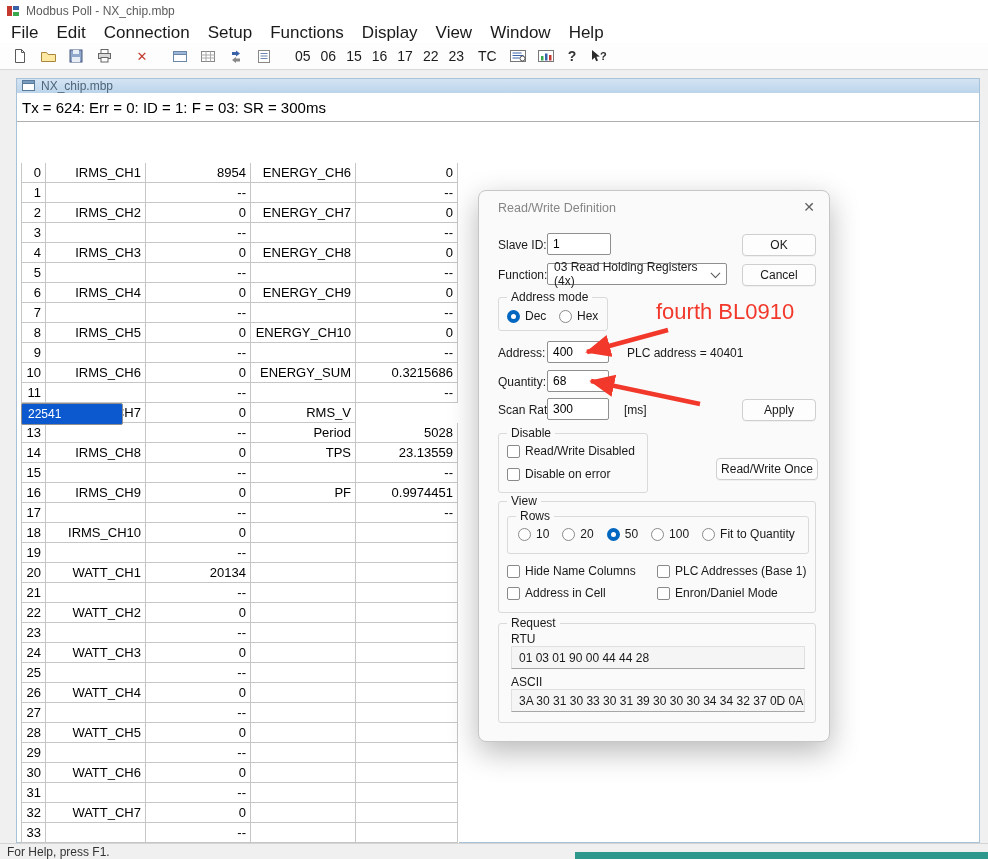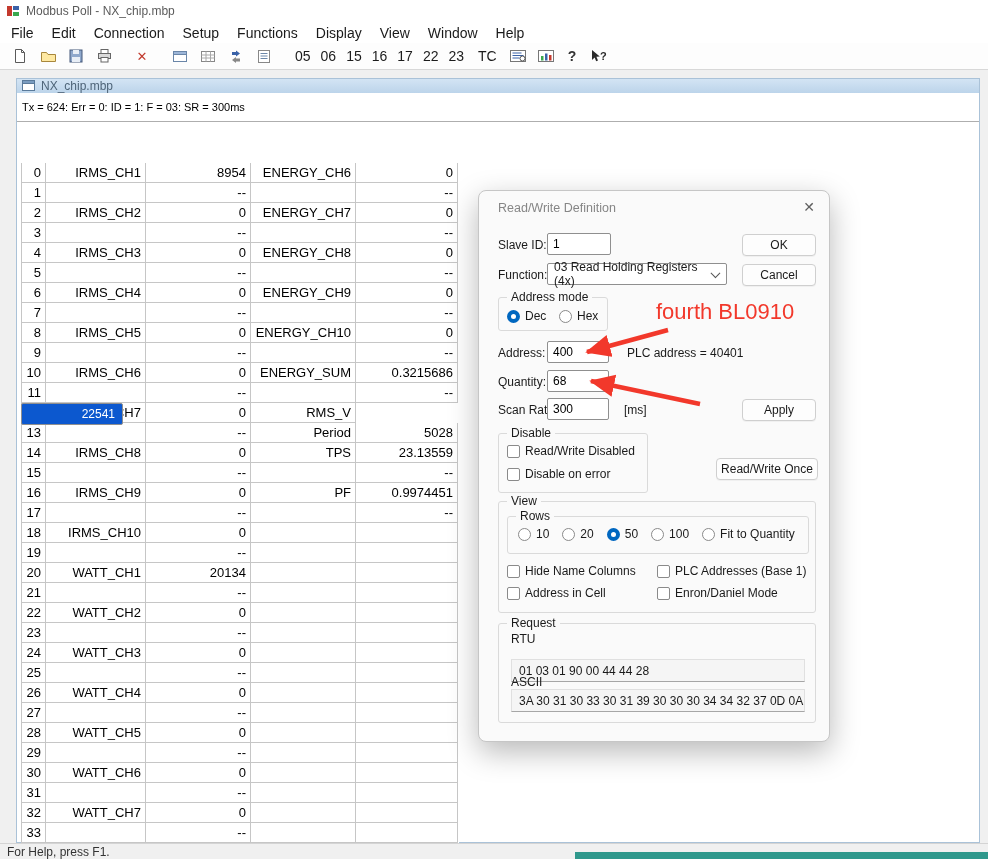--- a/index.html
+++ b/index.html
@@ -1,34 +1,34 @@
 <!DOCTYPE html>
 <html><head>
 <meta charset="utf-8">
 <style>
 *{margin:0;padding:0;box-sizing:border-box;font-family:"Liberation Sans","DejaVu Sans",sans-serif;}
 html,body{width:988px;height:859px;background:#fff;}
 .app{position:relative;width:988px;height:859px;overflow:hidden;background:#fef9c3;}
 
 
 .titlebar{position:absolute;left:0;top:0;width:988px;height:22px;background:#ffffff;display:flex;align-items:center;gap:6px;padding-left:6px;font-size:12px;color:#5b5b5b;}
-.menubar{position:absolute;left:0;top:22px;width:988px;height:21px;background:#fff;display:flex;align-items:center;font-size:14px;color:#1a1a1a;padding-left:2px;}
+.menubar{position:absolute;left:0;top:22px;width:988px;height:21px;background:#fff;display:flex;align-items:center;font-size:17px;color:#1a1a1a;padding-left:2px;}
 .mi{padding:3px 9px;cursor:default;}
 .toolbar{position:absolute;left:0;top:43px;width:988px;height:27px;background:#fdfdfd;border-bottom:1px solid #d8d8d8;display:flex;align-items:center;padding-left:8px;gap:4px;}
 .tbtn{height:22px;min-width:24px;display:flex;align-items:center;justify-content:center;}
 .tsep{width:6px;}
 .tx{font-size:13px;color:#c23b2e;font-weight:bold;}
 .tnum{font-size:14px;color:#1c1c1c;padding:0 5px;height:22px;display:flex;align-items:center;}
 .thelp{font-size:14px;font-weight:bold;color:#333;padding:0 6px;}
 
 
 .mdi{position:absolute;left:0;top:70px;width:988px;height:773px;background:#f0f0f0;}
 .docwin{position:absolute;left:16px;top:8px;width:964px;height:765px;background:#fff;border:1px solid #aac2d8;z-index:5;}
 .doc-titlebar{height:14px;background:linear-gradient(#d3e4f4,#bcd4ea);display:flex;align-items:center;gap:6px;padding-left:5px;font-size:12px;color:#4f6579;}
-.doc-status{height:29px;display:flex;align-items:center;padding-left:5px;font-size:11px;color:#000;border-bottom:1px solid #aeaeae;background:#fff;}
+.doc-status{height:29px;display:flex;align-items:center;padding-left:5px;font-size:15px;color:#000;border-bottom:1px solid #aeaeae;background:#fff;}
 
 
 .grid{position:absolute;left:4px;top:64px;width:438px;font-size:13px;color:#000;background:#fff;}
 .grow{display:flex;height:20px;}
 .gc{border-right:1px solid #c6c6c6;border-bottom:1px solid #c6c6c6;display:flex;align-items:center;justify-content:flex-end;padding-right:4px;overflow:hidden;white-space:nowrap;background:#fff;}
 .ghead .gc{border-top:1px solid #c6c6c6;margin-top:32px;}
 .c0{width:25px;border-left:1px solid #c6c6c6;}
 .c1{width:100px;}
 .c2{width:105px;}
 .c3{width:105px;}
@@ -39,21 +39,21 @@
 .statusbar{position:absolute;left:0;top:843px;width:988px;height:16px;background:#f0f0f0;border-top:1px solid #d4d4d4;font-size:12px;color:#333;display:flex;align-items:center;padding-left:7px;}
 .taskstrip{position:absolute;left:575px;top:852px;width:413px;height:7px;background:#2f988c;z-index:40;}
 
 
 .dialog{position:absolute;left:478px;top:190px;width:352px;height:552px;background:#fafafa;border:1px solid #c6c6c6;border-radius:8px;box-shadow:0 10px 30px rgba(0,0,0,.28);z-index:20;font-size:12px;color:#1a1a1a;}
 .dlg-title{position:absolute;left:19px;top:10px;font-size:12.5px;color:#868686;}
 .dlg-close{position:absolute;right:14px;top:8px;font-size:14px;color:#5f5f5f;cursor:default;}
 .lbl{position:absolute;font-size:12px;color:#1a1a1a;white-space:nowrap;}
 .inp{position:absolute;height:22px;border:1px solid #8f8f8f;border-radius:2px;background:#fff;font-size:12px;padding:0 5px;color:#000;}
 .btn{position:absolute;height:22px;background:#fdfdfd;border:1px solid #cfcfcf;border-radius:4px;display:flex;align-items:center;justify-content:center;font-size:12px;color:#1a1a1a;box-shadow:0 1px 0 rgba(0,0,0,.04);}
-.sel{position:absolute;height:22px;background:#fff;border:1px solid #8f8f8f;border-radius:2px;display:flex;align-items:center;justify-content:flex-end;padding:0 7px 0 6px;font-size:12px;}
+.sel{position:absolute;height:22px;background:#fff;border:1px solid #8f8f8f;border-radius:2px;display:flex;align-items:center;justify-content:flex-start;padding:0 7px 0 6px;font-size:12px;}
 .chev{width:7px;height:7px;border-right:1.6px solid #555;border-bottom:1.6px solid #555;transform:rotate(45deg) translate(-1px,-1px);}
 .group{position:absolute;border:1px solid #dadada;border-radius:3px;}
 .legend{position:absolute;top:-8px;left:8px;background:#fafafa;padding:0 4px;font-size:12px;line-height:15px;color:#1a1a1a;white-space:nowrap;}
 .ctl{position:absolute;display:flex;align-items:center;gap:5px;font-size:12px;white-space:nowrap;cursor:default;}
 .ctl.rel{position:relative;}
 .radio{width:13px;height:13px;border-radius:50%;border:1px solid #8a8a8a;background:#fff;flex:0 0 13px;}
 .radio.on{border:4px solid #0067c0;}
 .cb{width:13px;height:13px;border:1px solid #8a8a8a;border-radius:2px;background:#fff;flex:0 0 13px;}
 .radios-row{position:absolute;left:10px;top:10px;display:flex;gap:13px;align-items:center;}
 .checks-grid{position:absolute;left:8px;top:62px;display:grid;grid-template-columns:150px 160px;row-gap:8px;}
@@ -539,21 +539,21 @@
           <label class="ctl rel">
             <span class="cb"></span>
             <span>Enron/Daniel Mode</span>
           </label>
         </div>
     </div>
 
     <div class="group" style="left:19px;top:432px;width:318px;height:100px;">
       <span class="legend">Request</span>
       <span class="lbl" style="left:12px;top:8px;">RTU</span>
-      <div class="reqfield" style="left:12px;top:22px;width:294px;margin-top:13px;">01 03 01 90 00 44 44 28</div>
+      <div class="reqfield" style="left:12px;top:22px;width:294px;">01 03 01 90 00 44 44 28</div>
       <span class="lbl" style="left:12px;top:51px;">ASCII</span>
       <div class="reqfield" style="left:12px;top:65px;width:294px;">3A 30 31 30 33 30 31 39 30 30 30 34 34 32 37 0D 0A</div>
     </div>
   </div>
 
   <svg class="annot-svg">
     <defs>
       <marker id="ah" markerWidth="7" markerHeight="7" refX="5.2" refY="2.5" orient="auto">
         <path d="M0,0 L5.6,2.5 L0,5 Z" fill="#f2382b"></path>
       </marker>

